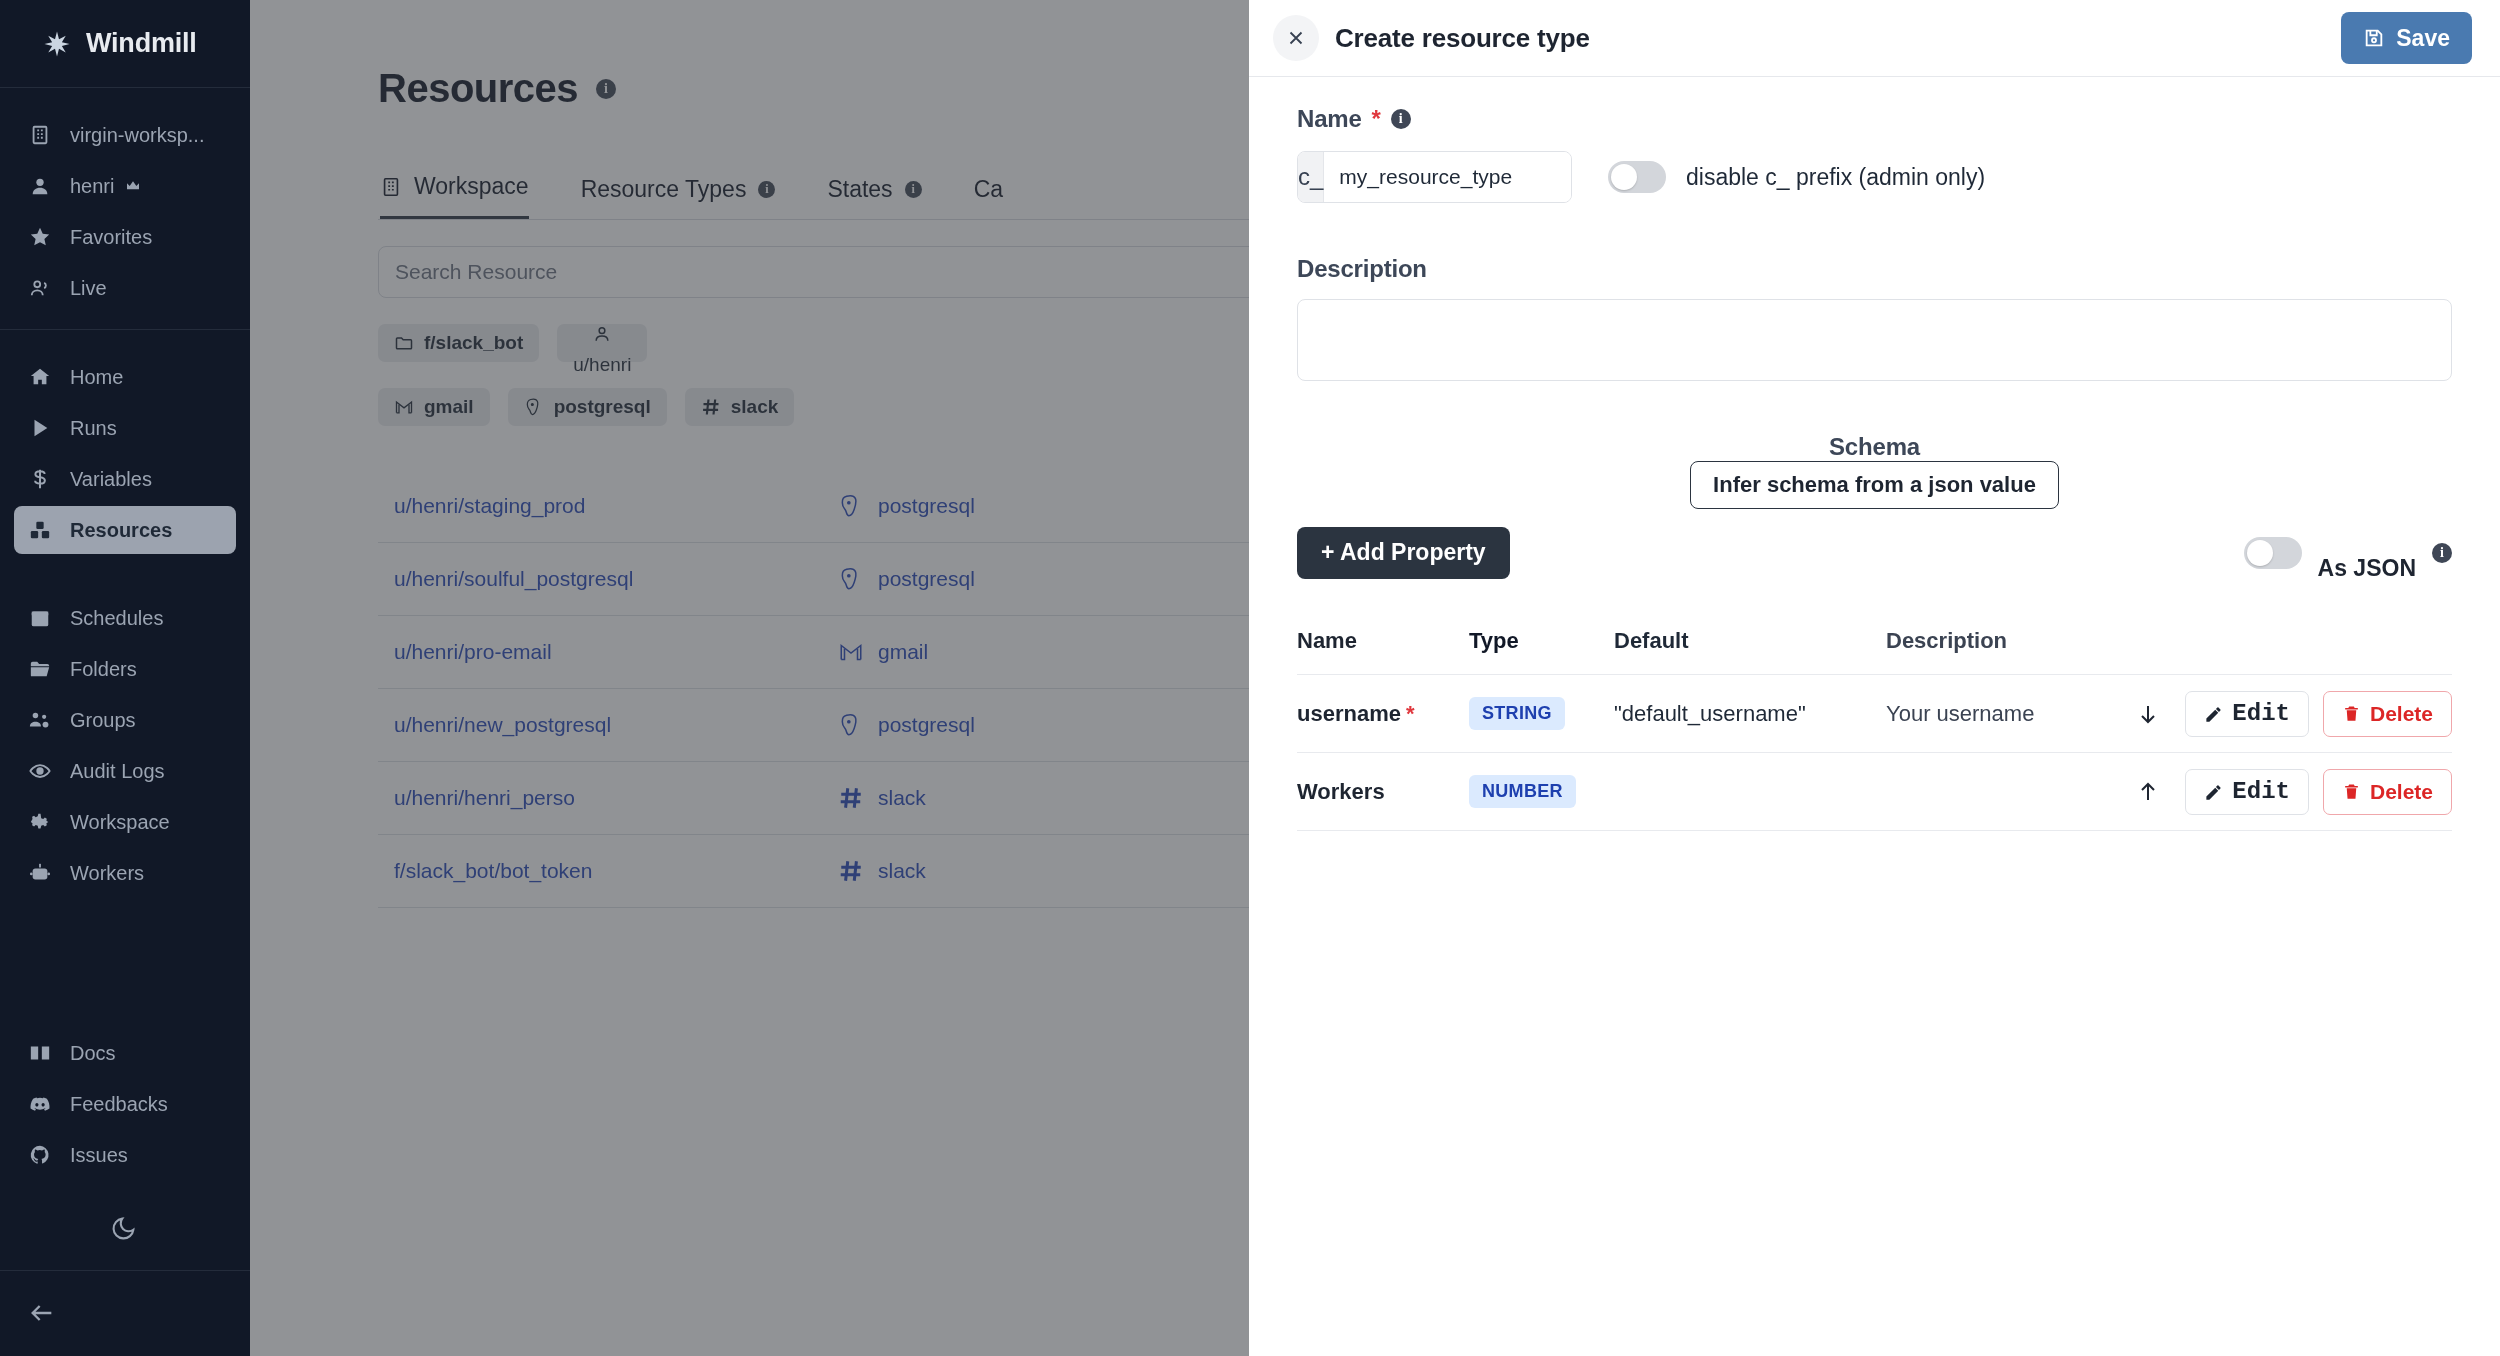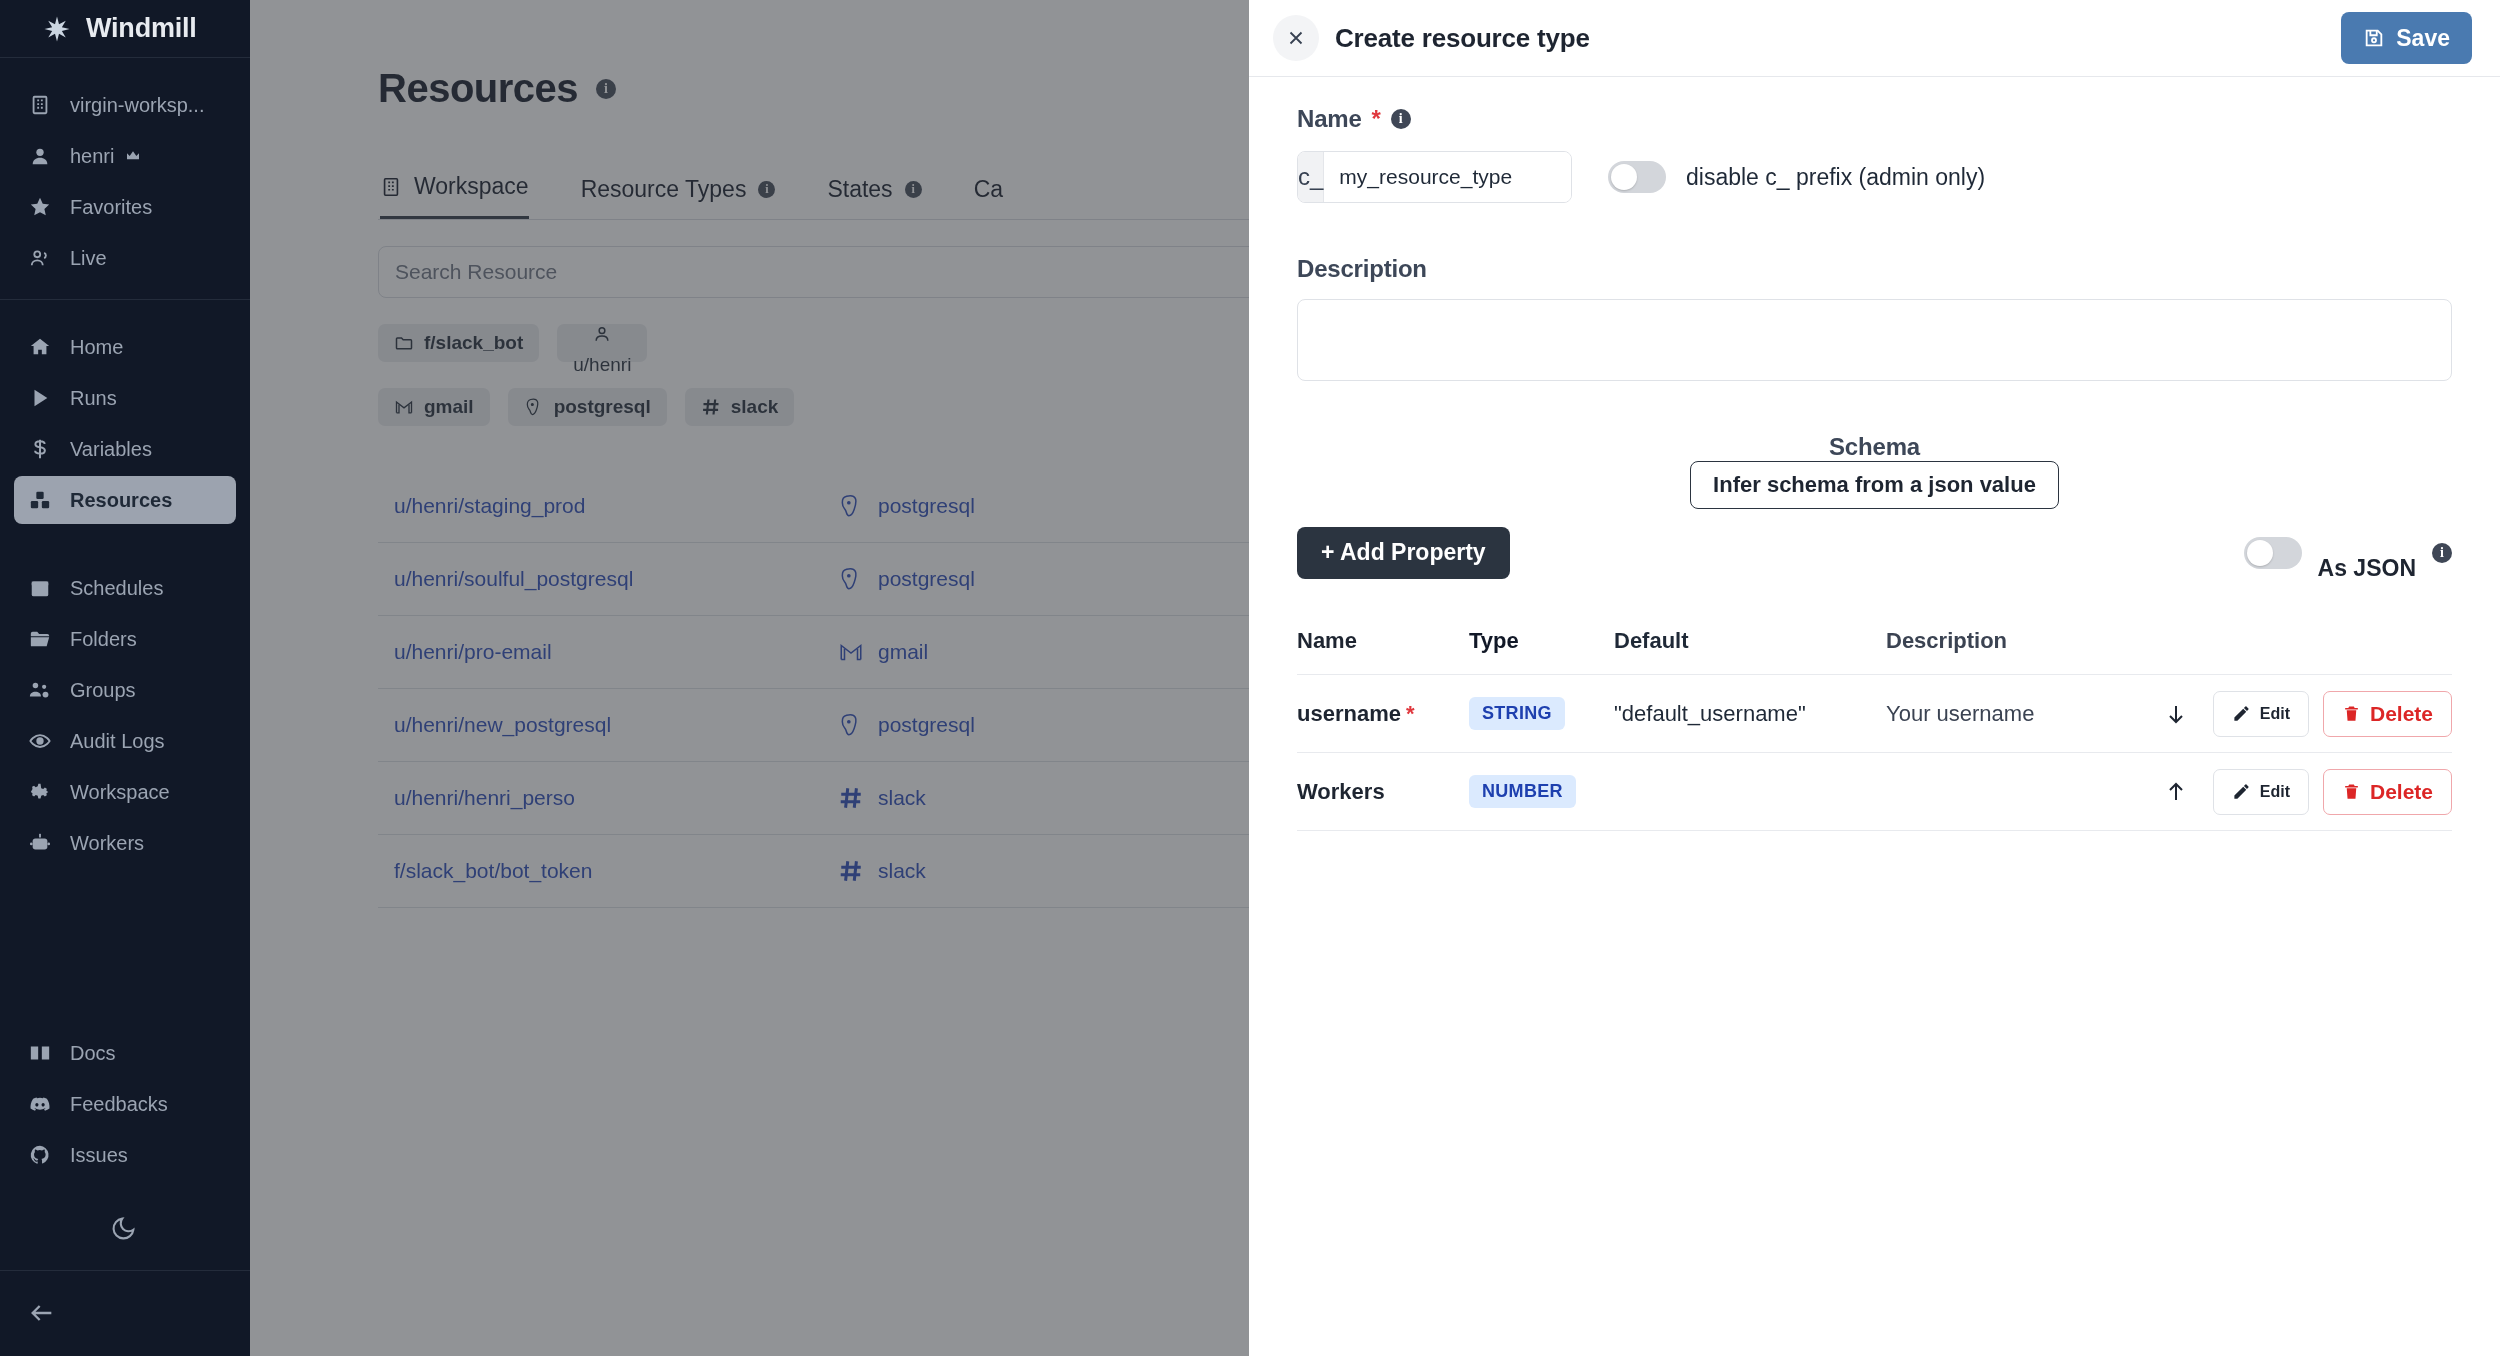--- a/index.html
+++ b/index.html
@@ -13,21 +13,21 @@
 
   
   .sidebar {
     position: absolute; left: 0; top: 0;
     width: 250px; height: 1356px;
     background: #111827;
     display: flex; flex-direction: column;
     z-index: 1;
   }
   .brand {
-    height: 58px; display: flex; align-items: center;
+    height: 88px; display: flex; align-items: center;
     padding-left: 42px; gap: 14px;
     border-bottom: 1px solid #242c3b;
   }
   .brand-logo { width: 30px; height: 30px; flex: none; color: #cbd5e1; }
   .brand-name {
     color: #e8ebf0; font-size: 27px; font-weight: bold;
     letter-spacing: -0.2px;
   }
   .nav-group { padding: 20px 0 14px 0; }
   .nav-group.divided { border-top: 1px solid #242c3b; }
@@ -240,22 +240,22 @@
   }
   .arrow-btn {
     width: 30px; height: 30px; color: #1e2531; cursor: pointer;
     display:flex; align-items:center; justify-content:center;
     background: none; border: none; margin-right: 8px;
   }
   .edit-btn {
     display: flex; align-items: center; gap: 9px;
     height: 46px; padding: 0 18px; border-radius: 7px;
     border: 1px solid #dfe2e7; background: #fff;
-    font-size: 16px; font-weight: bold; color: #1e2531; cursor: pointer;
-    font-family: Liberation Sans, sans-serif;
+    font-size: 24px; font-weight: bold; color: #1e2531; cursor: pointer;
+    font-family: Liberation Mono, monospace;
   }
   .del-btn {
     display: flex; align-items: center; gap: 9px;
     height: 46px; padding: 0 18px; border-radius: 7px;
     border: 1px solid #f0a7ab; background: #fff;
     font-size: 21px; font-weight: bold; color: #dc2626; cursor: pointer;
     font-family: "Liberation Sans", sans-serif;
   }
   .edit-btn .ico, .del-btn .ico { width: 19px; height: 19px; flex:none; }
   .hidden-col { width: 88px; }

